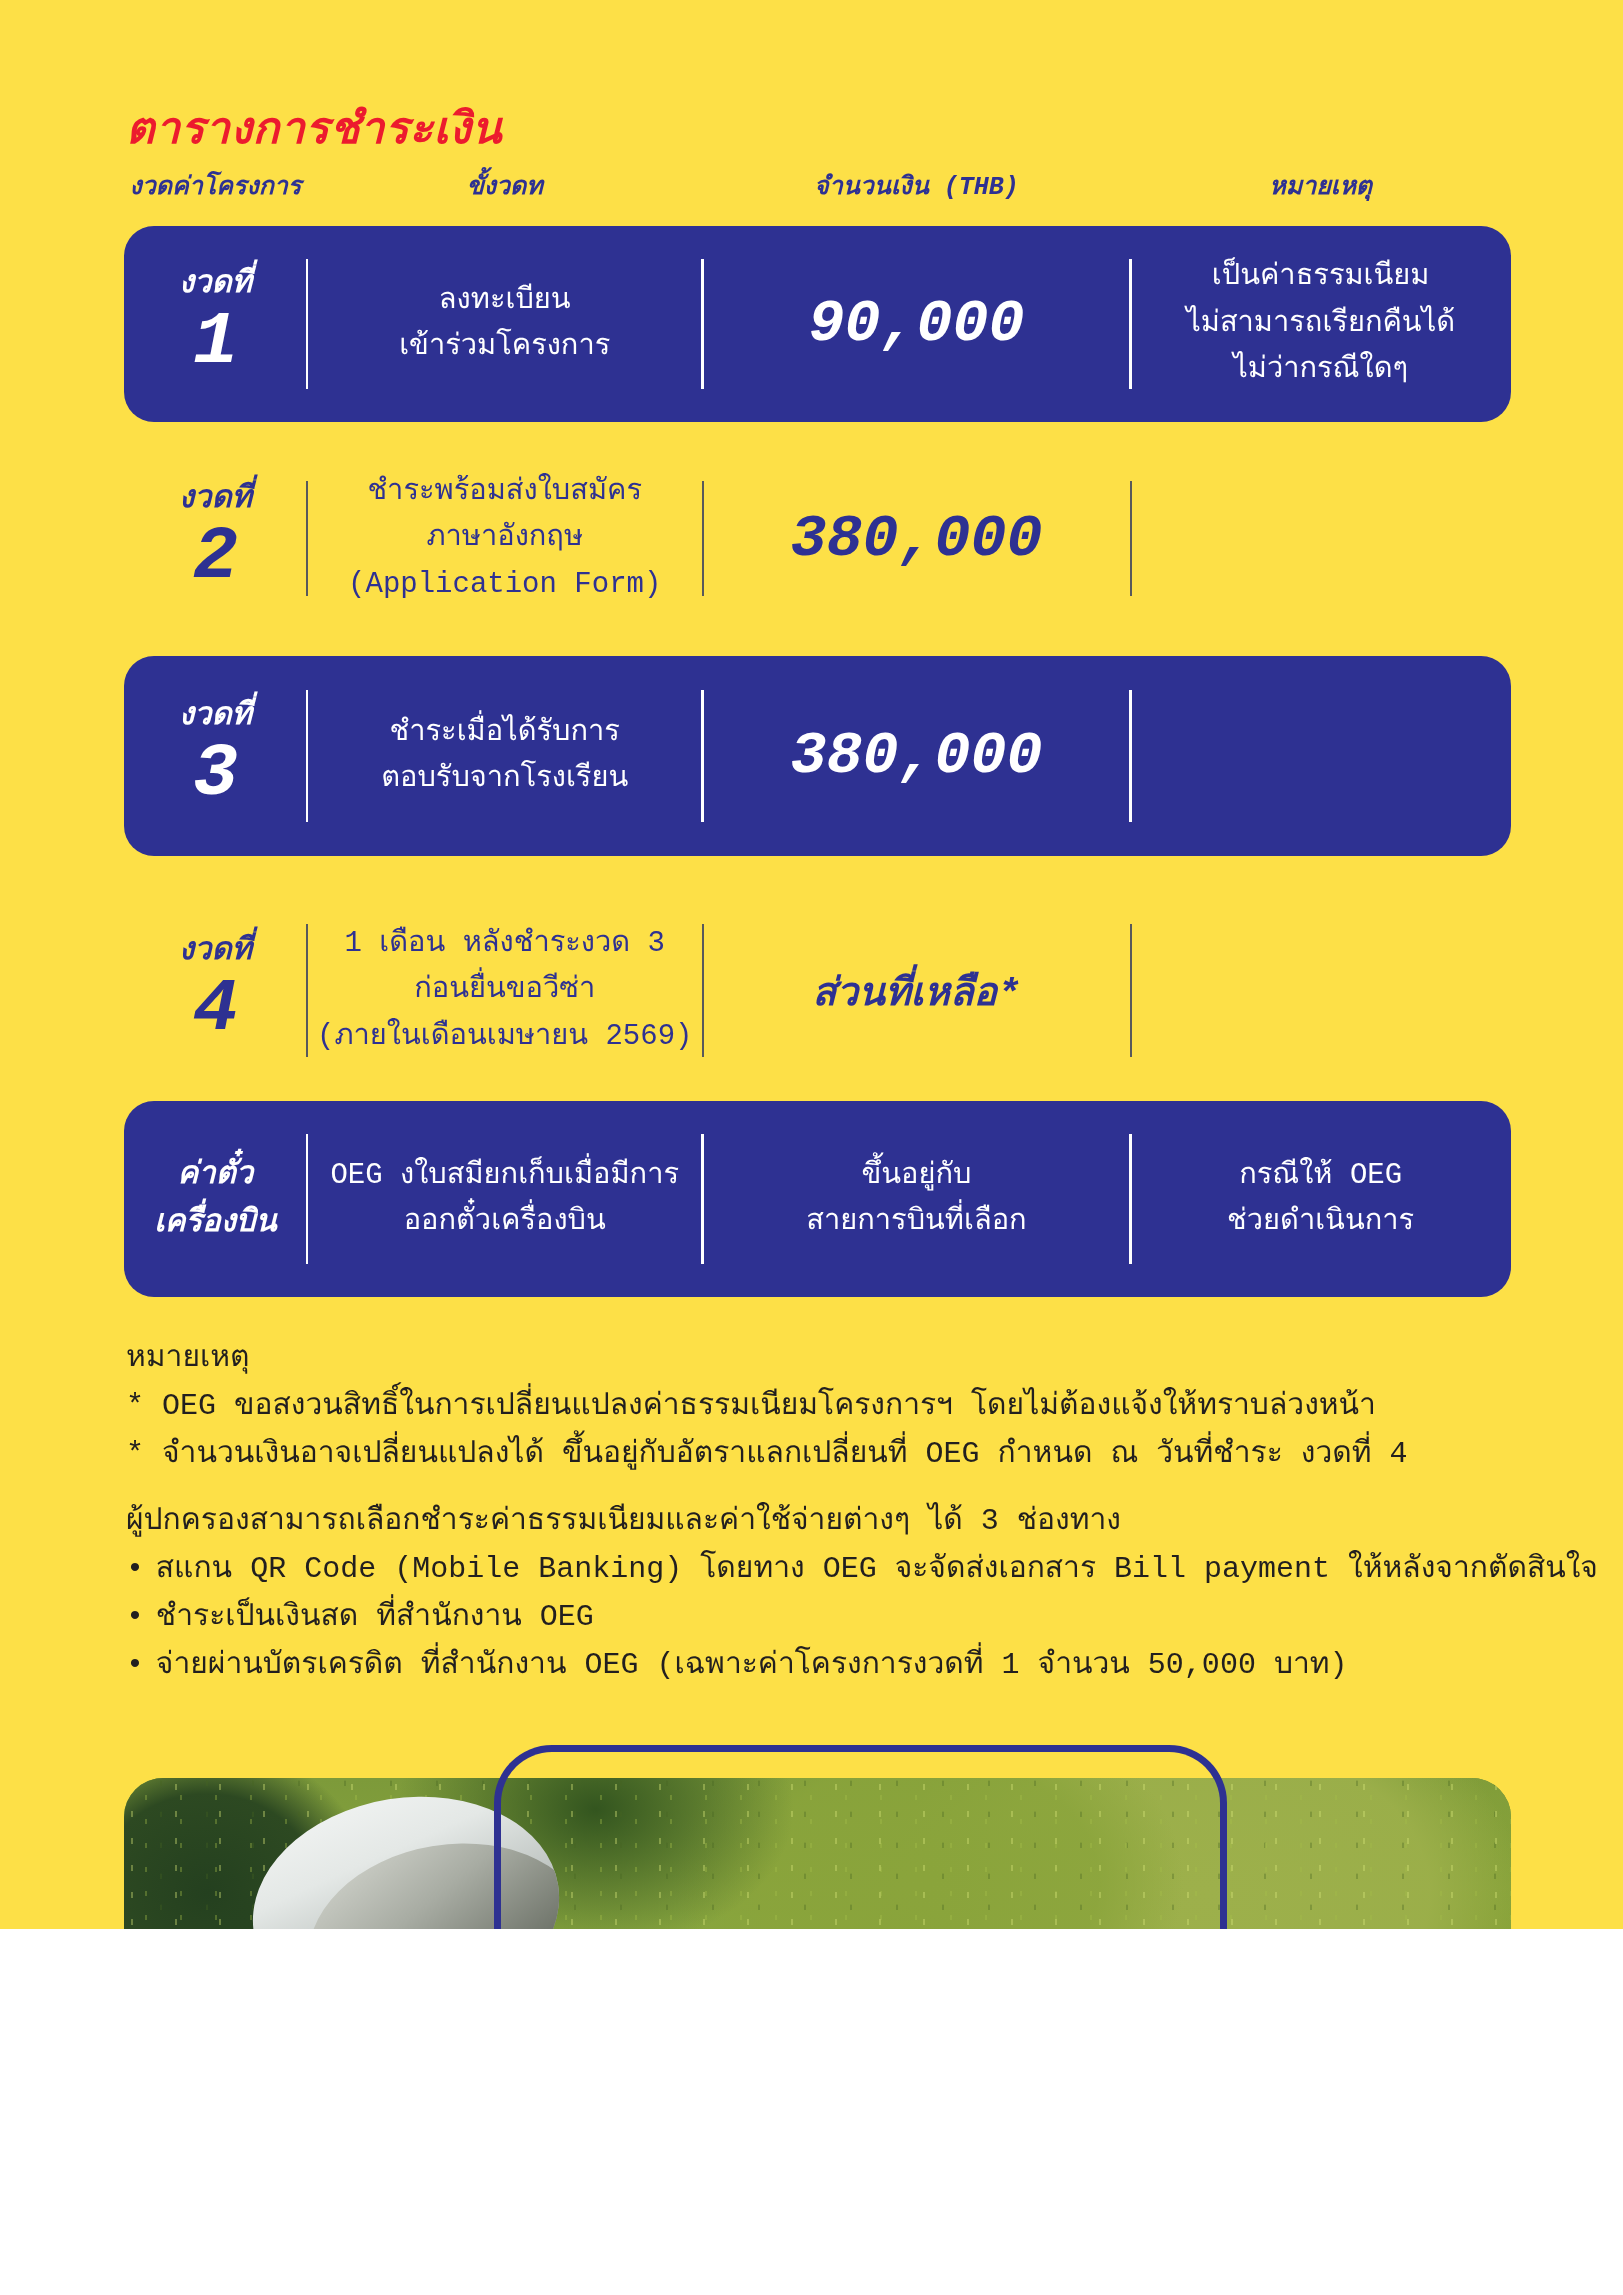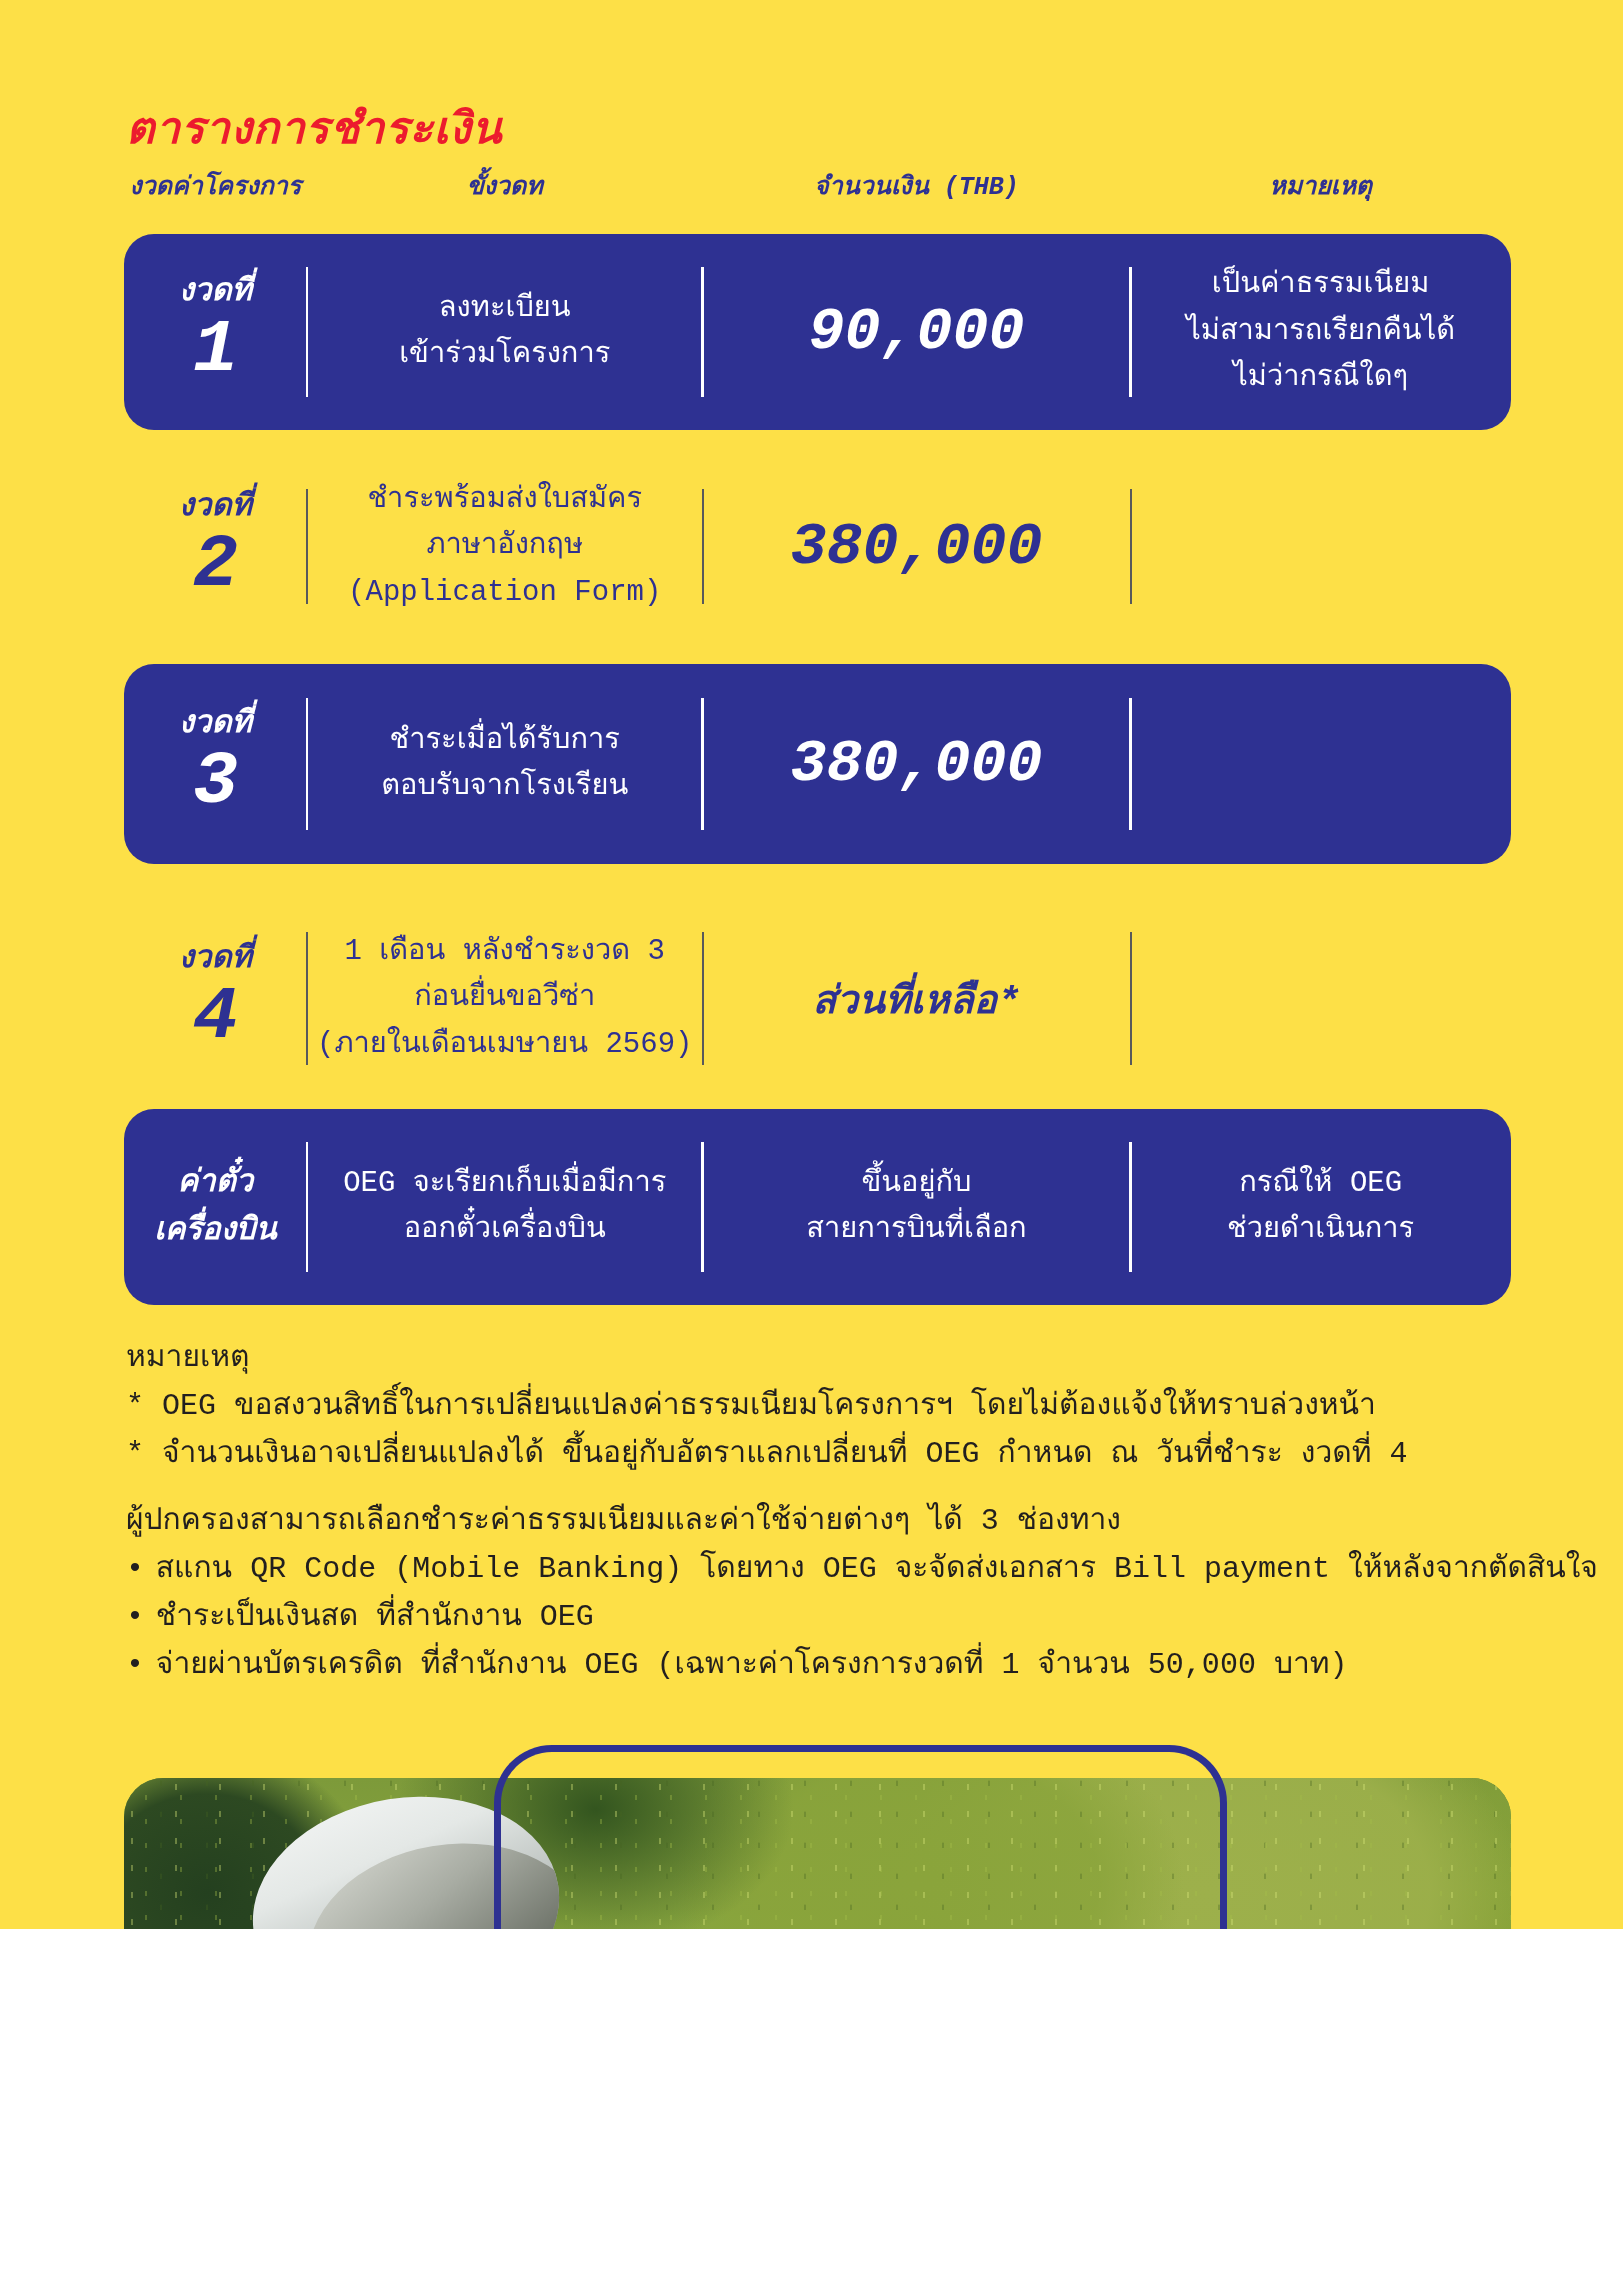--- a/index.html
+++ b/index.html
@@ -22,21 +22,21 @@
   }
   .thead{
     position:absolute;left:124px;top:165px;width:1387px;display:flex;
     font-size:25px;font-weight:bold;font-style:italic;color:var(--navy);
   }
   .thead .th{display:flex;align-items:center;justify-content:center;text-align:center;}
   .col1{width:183px}.col2{width:396px}.col3{width:428px}.col4{width:381px}
 
   
   .table-row{
-    position:absolute;left:124px;width:1387px;display:flex;margin-top:8px;
+    position:absolute;left:124px;width:1387px;display:flex;
   }
   .table-row:nth-child(1){top:226px;height:196px;}
   .table-row:nth-child(2){top:452px;height:173px;}
   .table-row:nth-child(3){top:656px;height:200px;}
   .table-row:nth-child(4){top:889px;height:203px;}
   .table-row:nth-child(5){top:1101px;height:196px;}
   .row-blue{background:var(--navy);border-radius:30px;color:#ffffff;}
   .row-white{background:transparent;color:var(--navy);}
 
   .cell{
@@ -229,21 +229,21 @@
           <div class="line">ส่วนที่เหลือ*</div>
         </div>
         <div class="cell cell-info"></div>
       </div>
       <div class="table-row row-blue">
         <div class="cell cell-installment-text">
           <div class="line">ค่าตั๋ว</div>
           <div class="line">เครื่องบิน</div>
         </div>
         <div class="cell cell-steps">
-          <div class="line">OEG จะเรียกเก็บเมื่อมีการ</div>
+          <div class="line">OEG งใบสมียกเก็บเมื่อมีการ</div>
           <div class="line">ออกตั๋วเครื่องบิน</div>
         </div>
         <div class="cell cell-info">
           <div class="line">ขึ้นอยู่กับ</div>
           <div class="line">สายการบินที่เลือก</div>
         </div>
         <div class="cell cell-info">
           <div class="line">กรณีให้ OEG</div>
           <div class="line">ช่วยดำเนินการ</div>
         </div>

